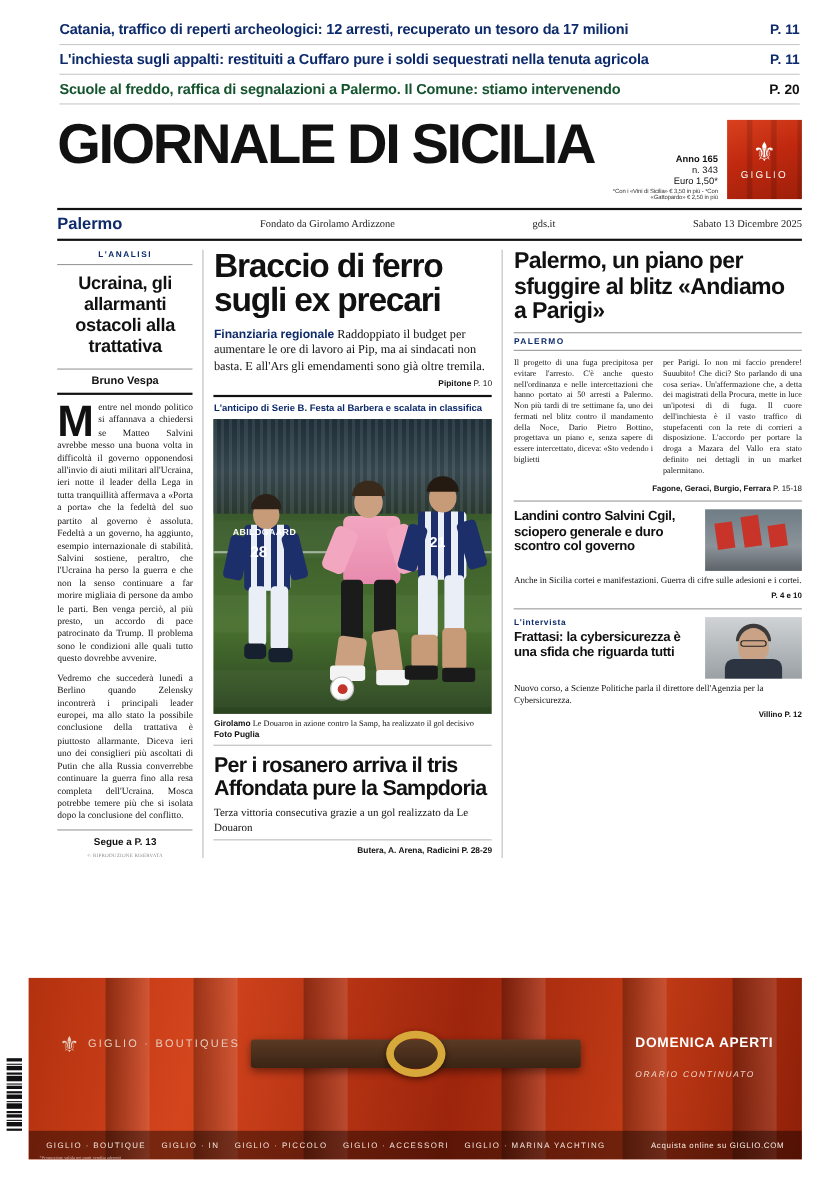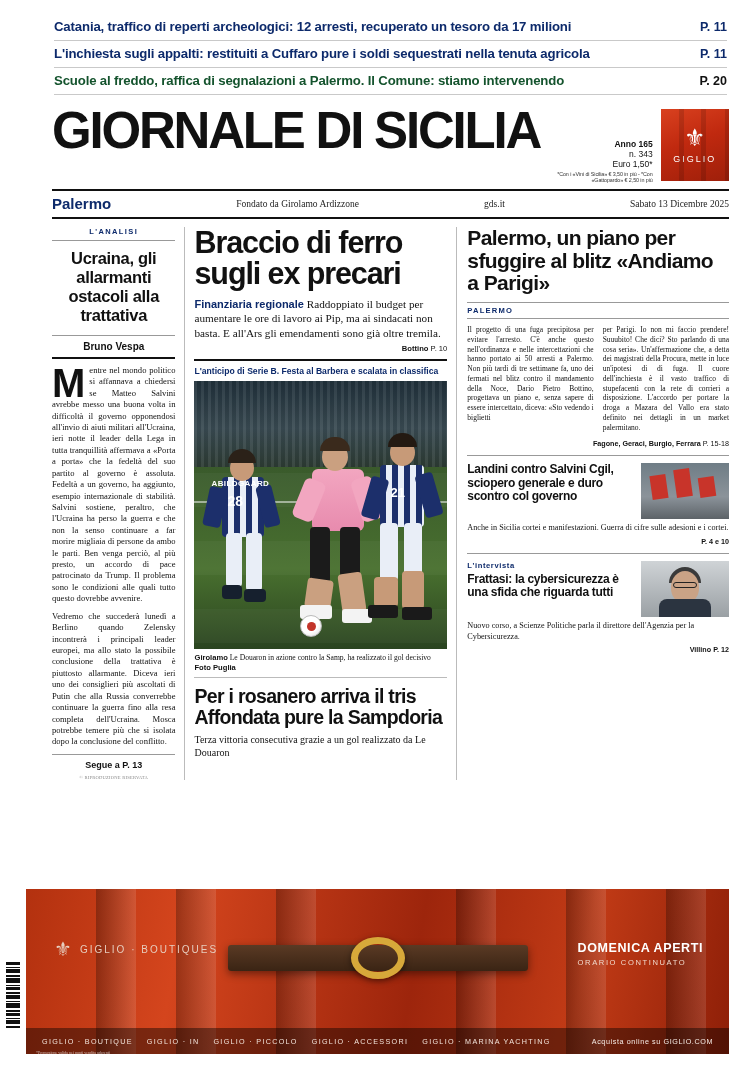--- a/index.html
+++ b/index.html
@@ -278,21 +278,21 @@
     width:54px; height:42px; border:7px solid #d7a93a; border-radius:50%;
     background:transparent; box-shadow:0 2px 6px rgba(0,0,0,0.5);
   }
   .advert-right { position:absolute; right:26px; top:52px; text-align:left; }
   .advert-right .l1 {
     font-family:"Liberation Sans", sans-serif; font-weight:bold; color:#fff;
     font-size:12.5px; letter-spacing:0.6px;
   }
   .advert-right .l2 {
     font-family:"Liberation Sans", sans-serif; color:#f0d9cc;
-    font-size:7.6px; letter-spacing:1.6px; margin-top:3px;
+    font-size:7.6px; letter-spacing:1.6px; margin-top:17px;font-style:italic;
   }
   .advert-footer {
     position:absolute; left:0; right:0; bottom:0; height:26px;
     background:rgba(0,0,0,0.42);
     display:flex; align-items:center; justify-content:space-between;
     padding:0 16px;
   }
   .advert-footer .brands {
     display:flex; gap:14px; color:#f2e3da;
     font-family:"Liberation Sans", sans-serif; font-size:7.2px; letter-spacing:1.3px;
@@ -371,21 +371,21 @@
       <div class="riprod">© RIPRODUZIONE RISERVATA</div>
     </div>
 
     <div class="col-center">
       <div class="lead-title">Braccio di ferro sugli ex precari</div>
       <div class="lead-sub">
         <span class="blue">Finanziaria regionale</span>
         <span>Raddoppiato il budget per aumentare le ore di lavoro ai Pip, ma ai sindacati non basta. E all'Ars gli emendamenti sono già oltre tremila.</span>
       </div>
       <div class="byline-right">
-        <span>Bottino</span>
+        <span>Pipitone</span>
         <span class="pg">P. 10</span>
       </div>
       <div class="rule-black"></div>
 
       <div class="photo-kicker">L'anticipo di Serie B. Festa al Barbera e scalata in classifica</div>
 
       <div class="photo">
         <div class="crowd"></div>
         <div class="crowdlight"></div>
         <div class="pitch-stripe" style="top:92px"></div>
@@ -440,20 +440,21 @@
       </div>
 
       <div class="photo-caption">
         <b>Girolamo</b>
         <span>Le Douaron in azione contro la Samp, ha realizzato il gol decisivo</span>
         <span class="credit">Foto Puglia</span>
       </div>
 
       <div class="second-title">Per i rosanero arriva il tris Affondata pure la Sampdoria</div>
       <div class="second-sub">Terza vittoria consecutiva grazie a un gol realizzato da Le Douaron</div>
+      <div class="second-byline">Butera, A. Arena, Radicini  P. 28-29</div>
     </div>
 
     <div class="col-right">
       <div class="r-title">Palermo, un piano per sfuggire al blitz «Andiamo a Parigi»</div>
       <div class="r-sectionlabel">PALERMO</div>
       <div class="r-twocol">
         <div class="c">
           <p>Il progetto di una fuga precipitosa per evitare l'arresto. C'è anche questo nell'ordinanza e nelle intercettazioni che hanno portato ai 50 arresti a Palermo. Non più tardi di tre settimane fa, uno dei fermati nel blitz contro il mandamento della Noce, Dario Pietro Bottino, progettava un piano e, senza sapere di essere intercettato, diceva: «Sto vedendo i biglietti</p>
         </div>
         <div class="c">

